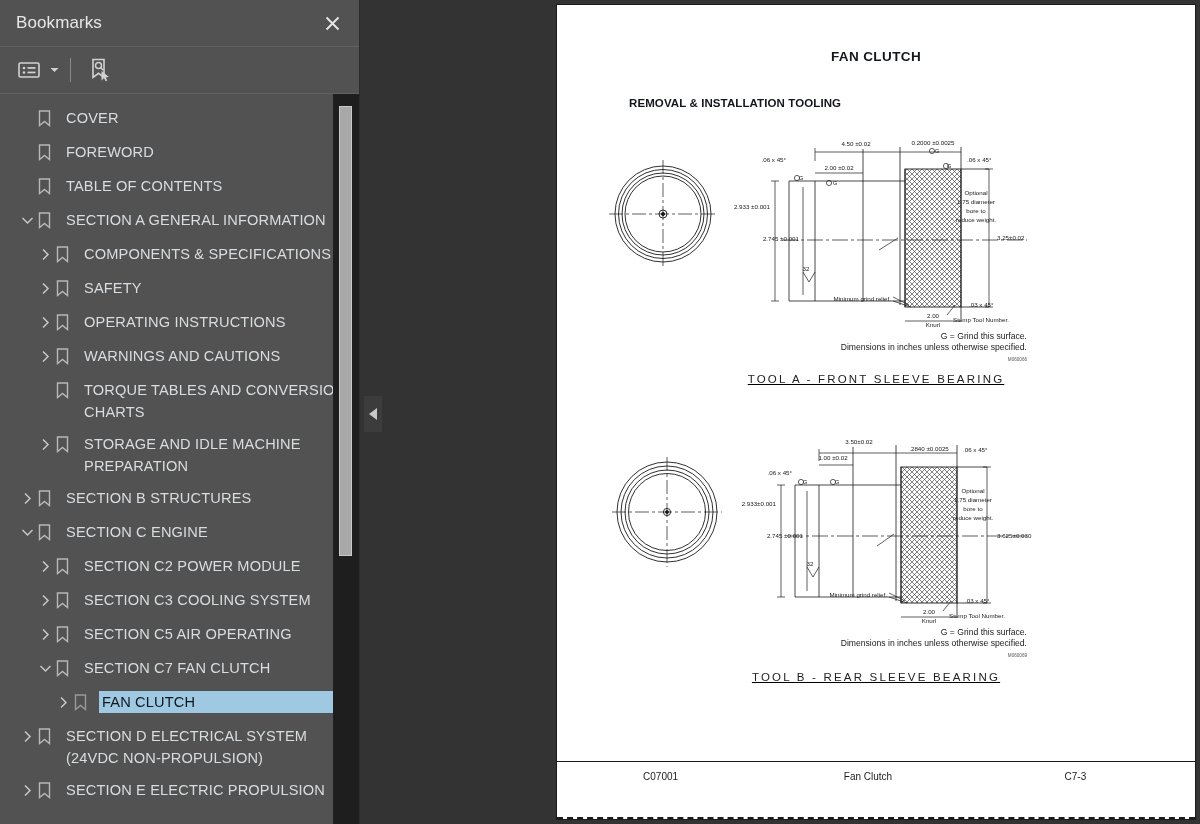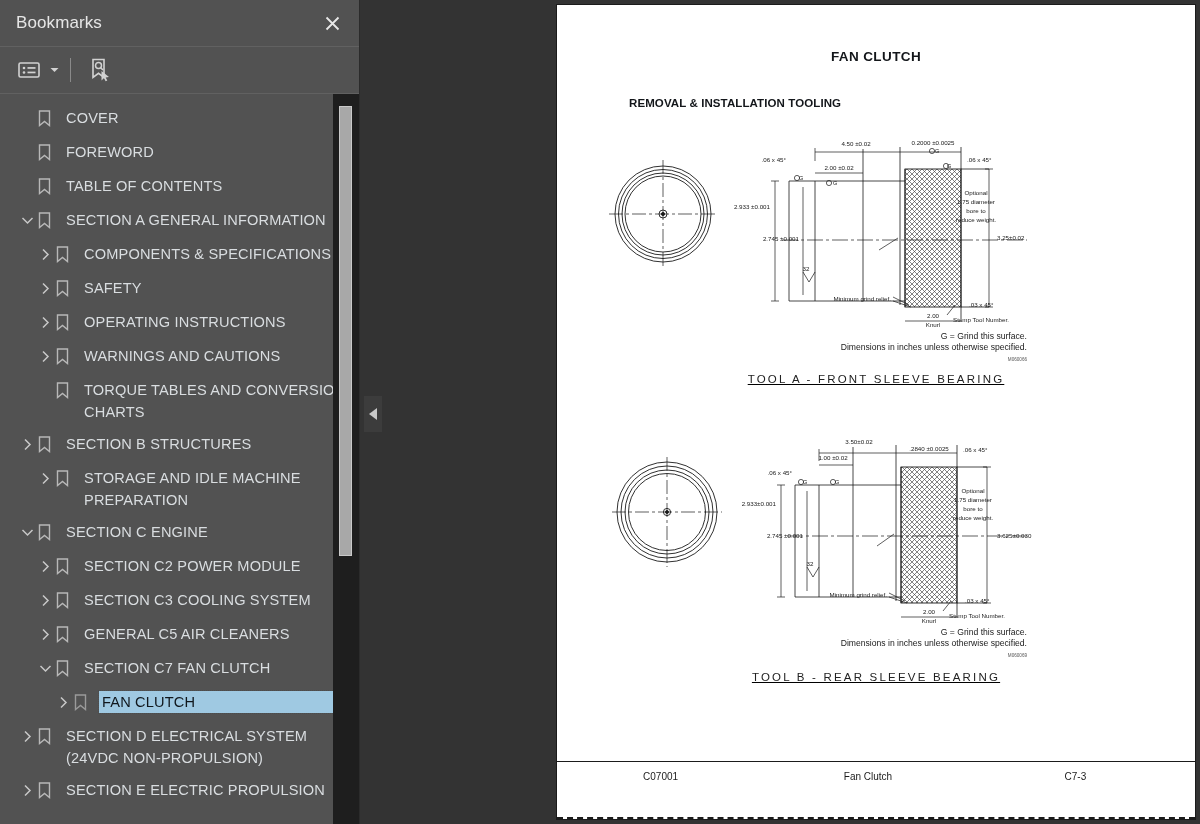--- a/index.html
+++ b/index.html
@@ -331,45 +331,45 @@
                 <path d="M2 1.5 L7 6.5 L2 11.5" fill="none" stroke="#c8c8c8" stroke-width="1.5"></path>
               </svg>
             </span>
             <span class="bmicon">
               <svg width="13" height="17" viewBox="0 0 13 17">
                 <path d="M1.5 1 h10 v14.5 l-5 -4 l-5 4 z" fill="none" stroke="currentColor" stroke-width="1.4"></path>
               </svg>
             </span>
             <span class="lbl-wrap"><span class="label">TORQUE TABLES AND CONVERSION CHARTS</span></span>
           </div>
+          <div class="row d1">
+            <span class="twisty">
+              <svg width="9" height="13" viewBox="0 0 9 13">
+                <path d="M2 1.5 L7 6.5 L2 11.5" fill="none" stroke="#c8c8c8" stroke-width="1.5"></path>
+              </svg>
+            </span>
+            <span class="bmicon">
+              <svg width="13" height="17" viewBox="0 0 13 17">
+                <path d="M1.5 1 h10 v14.5 l-5 -4 l-5 4 z" fill="none" stroke="currentColor" stroke-width="1.4"></path>
+              </svg>
+            </span>
+            <span class="lbl-wrap"><span class="label">STORAGE AND IDLE MACHINE PREPARATION</span></span>
+          </div>
           <div class="row d0">
             <span class="twisty">
               <svg width="9" height="13" viewBox="0 0 9 13">
                 <path d="M2 1.5 L7 6.5 L2 11.5" fill="none" stroke="#c8c8c8" stroke-width="1.5"></path>
               </svg>
             </span>
             <span class="bmicon">
               <svg width="13" height="17" viewBox="0 0 13 17">
                 <path d="M1.5 1 h10 v14.5 l-5 -4 l-5 4 z" fill="none" stroke="currentColor" stroke-width="1.4"></path>
               </svg>
             </span>
             <span class="lbl-wrap"><span class="label">SECTION B STRUCTURES</span></span>
-          </div>
-          <div class="row d1">
-            <span class="twisty">
-              <svg width="9" height="13" viewBox="0 0 9 13">
-                <path d="M2 1.5 L7 6.5 L2 11.5" fill="none" stroke="#c8c8c8" stroke-width="1.5"></path>
-              </svg>
-            </span>
-            <span class="bmicon">
-              <svg width="13" height="17" viewBox="0 0 13 17">
-                <path d="M1.5 1 h10 v14.5 l-5 -4 l-5 4 z" fill="none" stroke="currentColor" stroke-width="1.4"></path>
-              </svg>
-            </span>
-            <span class="lbl-wrap"><span class="label">STORAGE AND IDLE MACHINE PREPARATION</span></span>
           </div>
           <div class="row d0">
             <span class="twisty">
               <svg width="13" height="9" viewBox="0 0 13 9">
                 <path d="M1.5 2 L6.5 7 L11.5 2" fill="none" stroke="#c8c8c8" stroke-width="1.5"></path>
               </svg>
             </span>
             <span class="bmicon">
               <svg width="13" height="17" viewBox="0 0 13 17">
                 <path d="M1.5 1 h10 v14.5 l-5 -4 l-5 4 z" fill="none" stroke="currentColor" stroke-width="1.4"></path>
@@ -407,21 +407,21 @@
             <span class="twisty">
               <svg width="9" height="13" viewBox="0 0 9 13">
                 <path d="M2 1.5 L7 6.5 L2 11.5" fill="none" stroke="#c8c8c8" stroke-width="1.5"></path>
               </svg>
             </span>
             <span class="bmicon">
               <svg width="13" height="17" viewBox="0 0 13 17">
                 <path d="M1.5 1 h10 v14.5 l-5 -4 l-5 4 z" fill="none" stroke="currentColor" stroke-width="1.4"></path>
               </svg>
             </span>
-            <span class="lbl-wrap"><span class="label">GENERAL C5 AIR CLEANERS</span></span>
+            <span class="lbl-wrap"><span class="label">SECTION C5 AIR OPERATING</span></span>
           </div>
           <div class="row d1">
             <span class="twisty">
               <svg width="13" height="9" viewBox="0 0 13 9">
                 <path d="M1.5 2 L6.5 7 L11.5 2" fill="none" stroke="#c8c8c8" stroke-width="1.5"></path>
               </svg>
             </span>
             <span class="bmicon">
               <svg width="13" height="17" viewBox="0 0 13 17">
                 <path d="M1.5 1 h10 v14.5 l-5 -4 l-5 4 z" fill="none" stroke="currentColor" stroke-width="1.4"></path>

